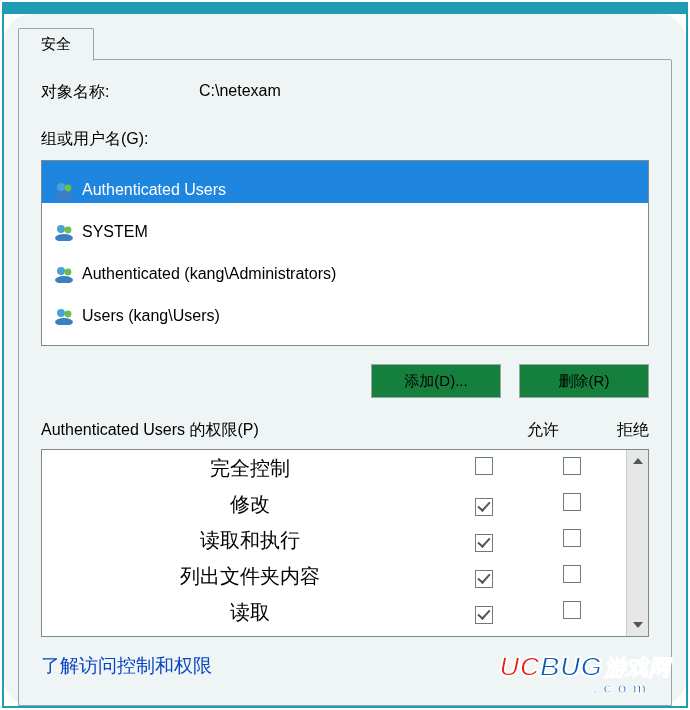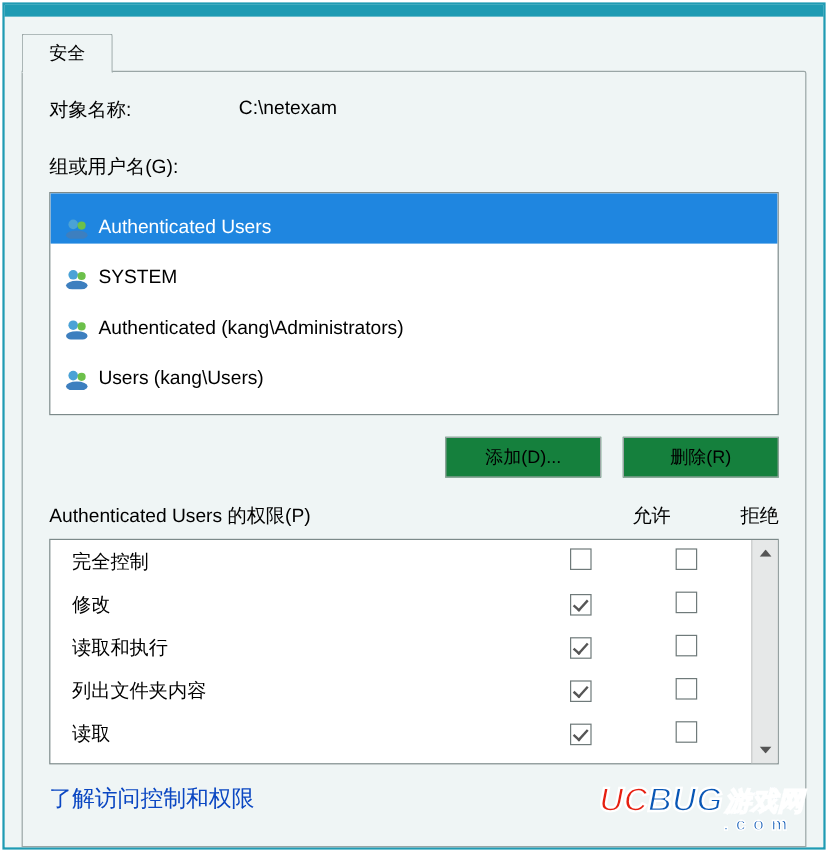--- a/index.html
+++ b/index.html
@@ -29,20 +29,21 @@
     font-size: 17px;
     line-height: 10px;
     overflow: hidden;
     position: relative;
   }
   .content {
     background: #eff5f5;
     height: calc(100% - 10px);
     padding: 14px 14px 0 14px;
     position: relative;
+    border-radius: 27px;
   }
   .tab-strip {
     position: relative;
     height: 32px;
   }
   .tab {
     position: absolute;
     top: 0;
     left: 0;
     background: #eff5f5;
@@ -125,22 +126,23 @@
     display: flex;
   }
   .perm-list {
     flex: 1;
     overflow: hidden;
   }
   .perm-row {
     display: flex;
     align-items: center;
     padding: 4px 10px 4px 18px;
-    font-size: 16px;
+    font-size: 20px;
     height: 36px;
+    text-align: center;
   }
   .perm-row .plabel { flex: 1; }
   .perm-row .chkcell { width: 88px; text-align: center; }
   .chkbox {
     width: 18px; height: 18px;
     border: 1px solid #6f7a7a;
     background: #fff;
     display: inline-flex;
     align-items: center;
     justify-content: center;
@@ -204,21 +206,21 @@
     margin-left: 2px;
   }
   .wm-sub {
     font-size: 15px;
     font-weight: 700;
     color: #0856b5;
     -webkit-text-stroke: 1.2px #fff;
     text-align: right;
     margin-top: -4px;
     letter-spacing: 6px;
-    padding-right: 8px;
+    padding-right: 18px;
   }
 </style>
 </head>
 <body>
 
 <div class="outer">
   <div class="titlebar">
     
   </div>
   <div class="content">

